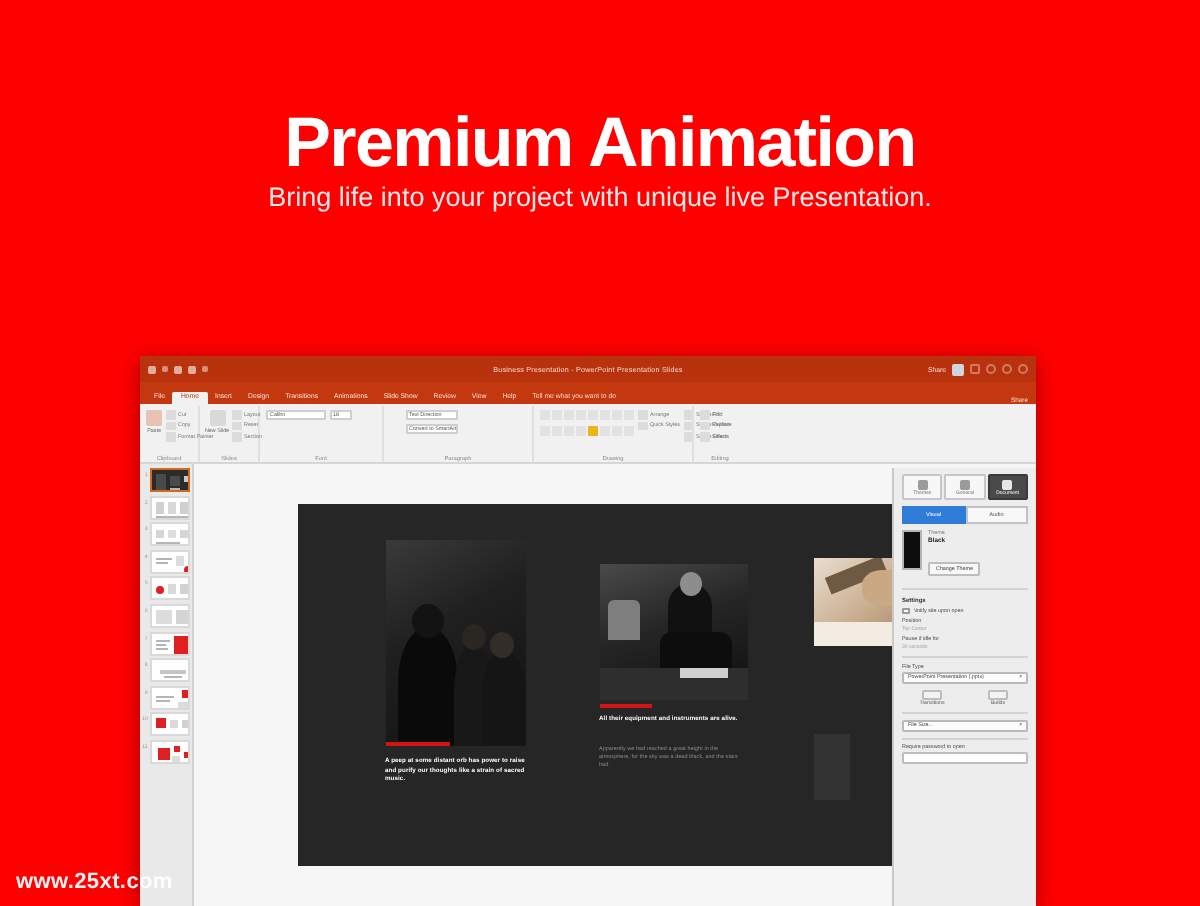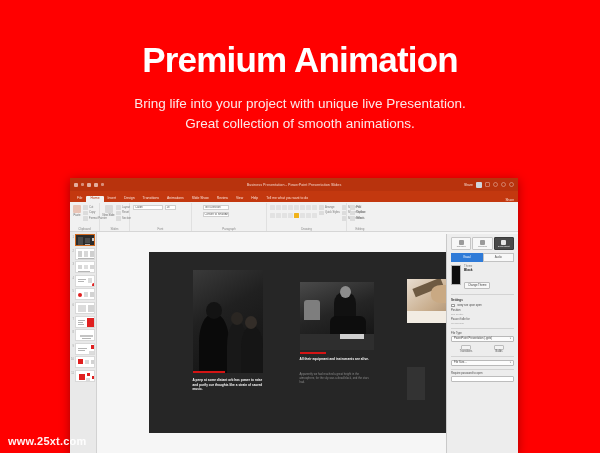--- a/index.html
+++ b/index.html
@@ -6,29 +6,28 @@
   html,body { width:600px; height:453px; overflow:hidden; }
   body {
     background:#FF0000;
     font-family:"Liberation Sans", sans-serif;
     position:relative;
   }
 
   
   .hero { position:absolute; left:0; top:0; width:600px; text-align:center; }
   .hero-title {
-    margin-top:42px;
+    margin-top:54px;
     font-size:35px;
     font-weight:bold;
     color:#ffffff;
     letter-spacing:-0.8px;
     line-height:1;
   }
   .hero-sub {
-    margin-top:17px;
     font-size:13.5px;
     color:#fbe9e9;
     line-height:1.45;
     font-weight:400;
   }
 
   
   .app-window {
     position:absolute;
     left:70px; top:178px;
@@ -208,21 +207,20 @@
     text-align:center;
   }
 </style>
 </head>
 <body>
 
 <div class="hero">
   <div class="hero-title">Premium Animation</div>
   <div class="hero-sub">
     <div>Bring life into your project with unique live Presentation.</div>
-    <div>Great collection of smooth animations.</div>
   </div>
 </div>
 
 <div class="app-window">
 
   <div class="titlebar">
     <div class="qat">
       <span></span>
       <span class="cv"></span>
       <span></span>

